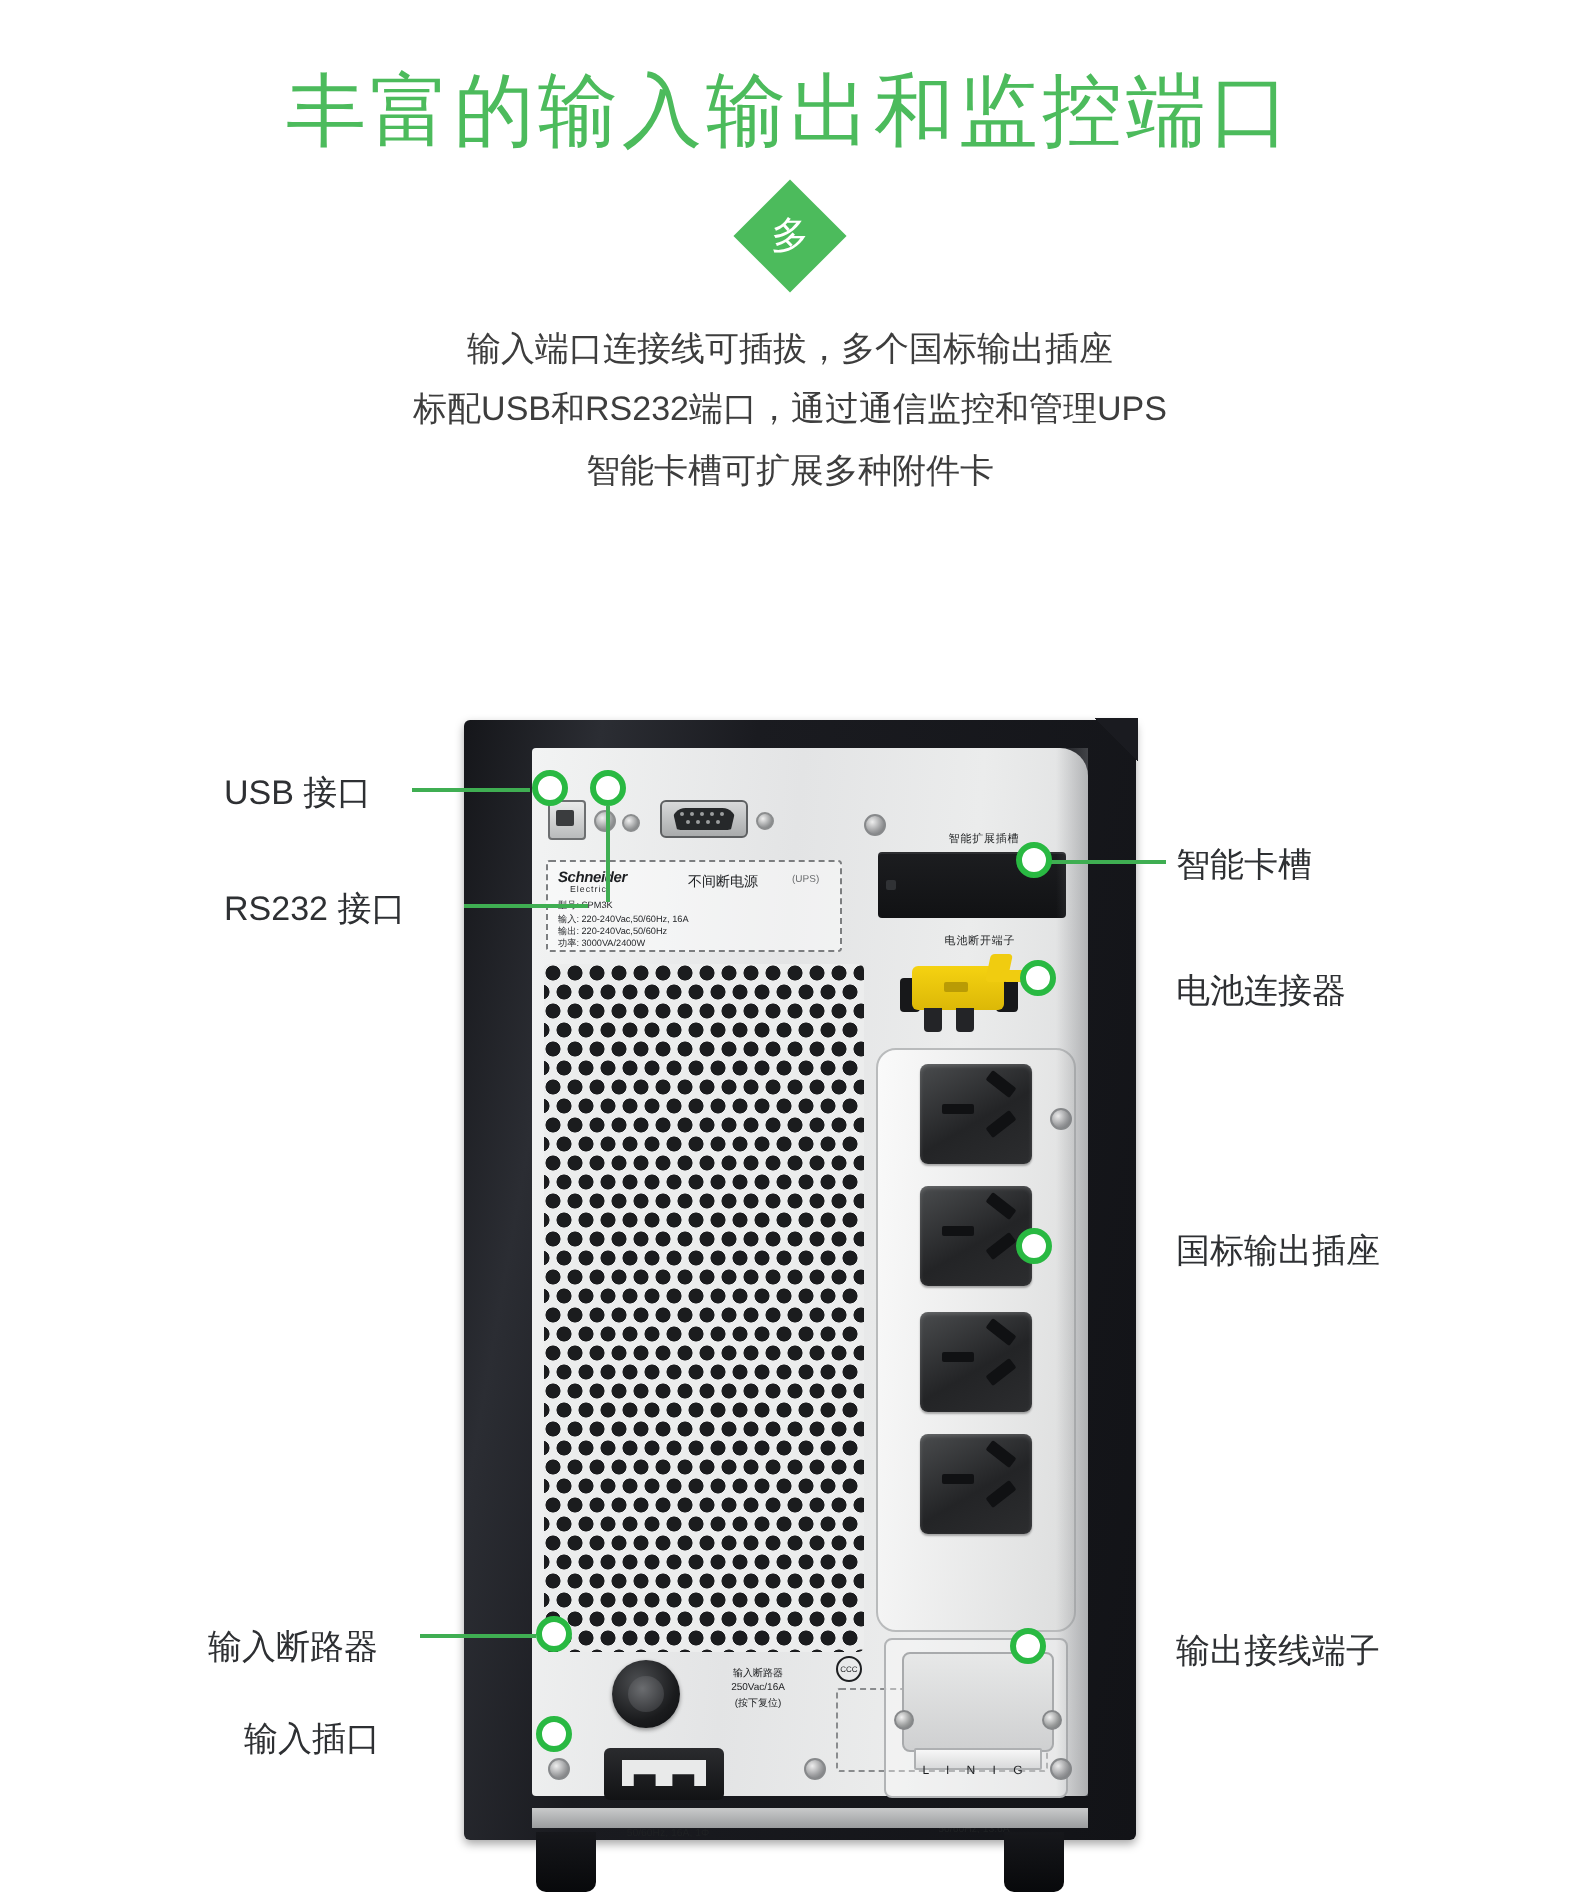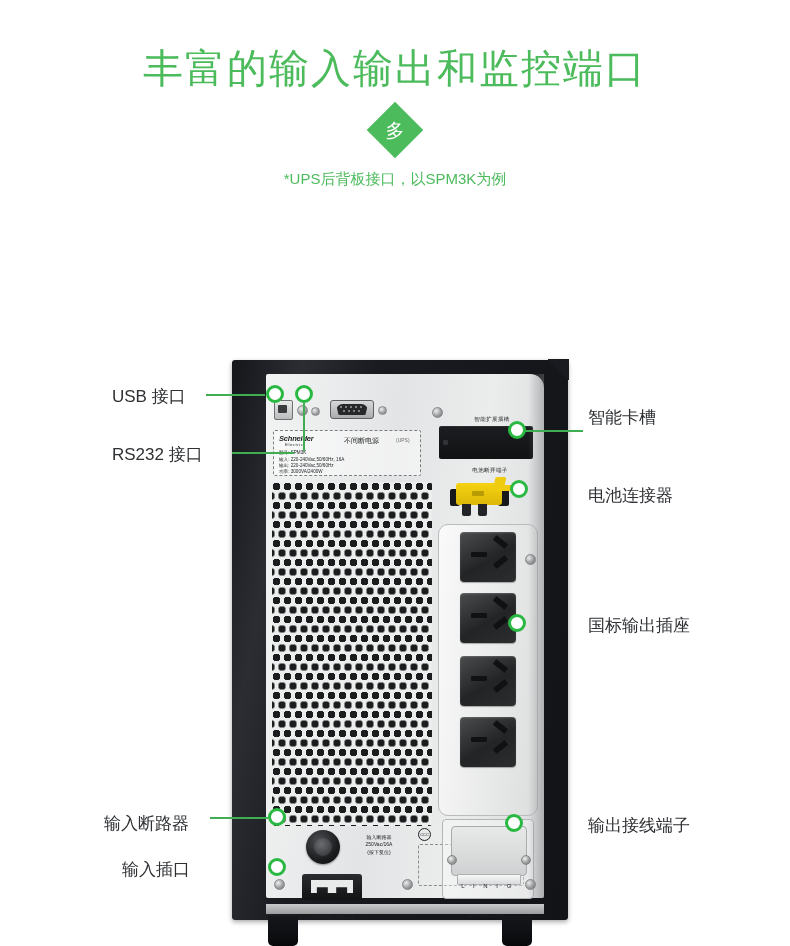--- a/index.html
+++ b/index.html
@@ -4,21 +4,21 @@
 <style>
   html,body{margin:0;padding:0;}
   body{
     width:790px;height:946px;
     background:#ffffff;
     font-family:"Liberation Sans","DejaVu Sans",sans-serif;
     overflow:hidden;
     position:relative;
   }
   
-  #header{position:absolute;left:0;top:12px;width:790px;}
+  #header{position:absolute;left:0;top:0;width:790px;}
   #page-title{
     text-align:center;
     color:#4CBB5C;
     font-size:40px;
     letter-spacing:2px;
     margin-top:32px;
     font-weight:400;
     line-height:1.2;
   }
   #badge-wrap{display:flex;justify-content:center;margin-top:18px;}
@@ -271,40 +271,44 @@
 
 <div id="header">
   <div id="page-title">丰富的输入输出和监控端口</div>
 
   <div id="badge-wrap">
     <div id="badge">
       <span>多</span>
     </div>
   </div>
 
-
-  <div id="note">*UPS后背板接口，以SPM3K为例</div>
+  <div id="subtitle">
+    <div>输入端口连接线可插拔，多个国标输出插座</div>
+    <div>标配USB和RS232端口，通过通信监控和管理UPS</div>
+    <div>智能卡槽可扩展多种附件卡</div>
+  </div>
+
 </div>
 
 <div id="stage">
 
   <div class="callout" style="left:-120px;top:0;"></div>
 
   <div class="callout" style="left:112px;top:33px;">USB 接口</div>
   <div class="leader" style="left:206px;top:42px;width:59px;"></div>
 
   <div class="callout" style="left:112px;top:91px;">RS232 接口</div>
   <div class="leader" style="left:232px;top:100px;width:62px;"></div>
 
   <div class="callout" style="left:104px;top:460px;">输入断路器</div>
   <div class="leader" style="left:210px;top:465px;width:58px;"></div>
 
   <div class="callout" style="left:122px;top:506px;">输入插口</div>
 
-  <div class="callout" style="left:588px;top:54px;">智能卡槽</div>
+  <div class="callout" style="left:588px;top:69px;">智能卡槽</div>
   <div class="leader" style="left:525px;top:78px;width:58px;"></div>
 
   <div class="callout" style="left:588px;top:132px;">电池连接器</div>
 
   <div class="callout" style="left:588px;top:262px;">国标输出插座</div>
 
   <div class="callout" style="left:588px;top:462px;">输出接线端子</div>
 
   <div id="device">
     <div id="corner-bevel"></div>

